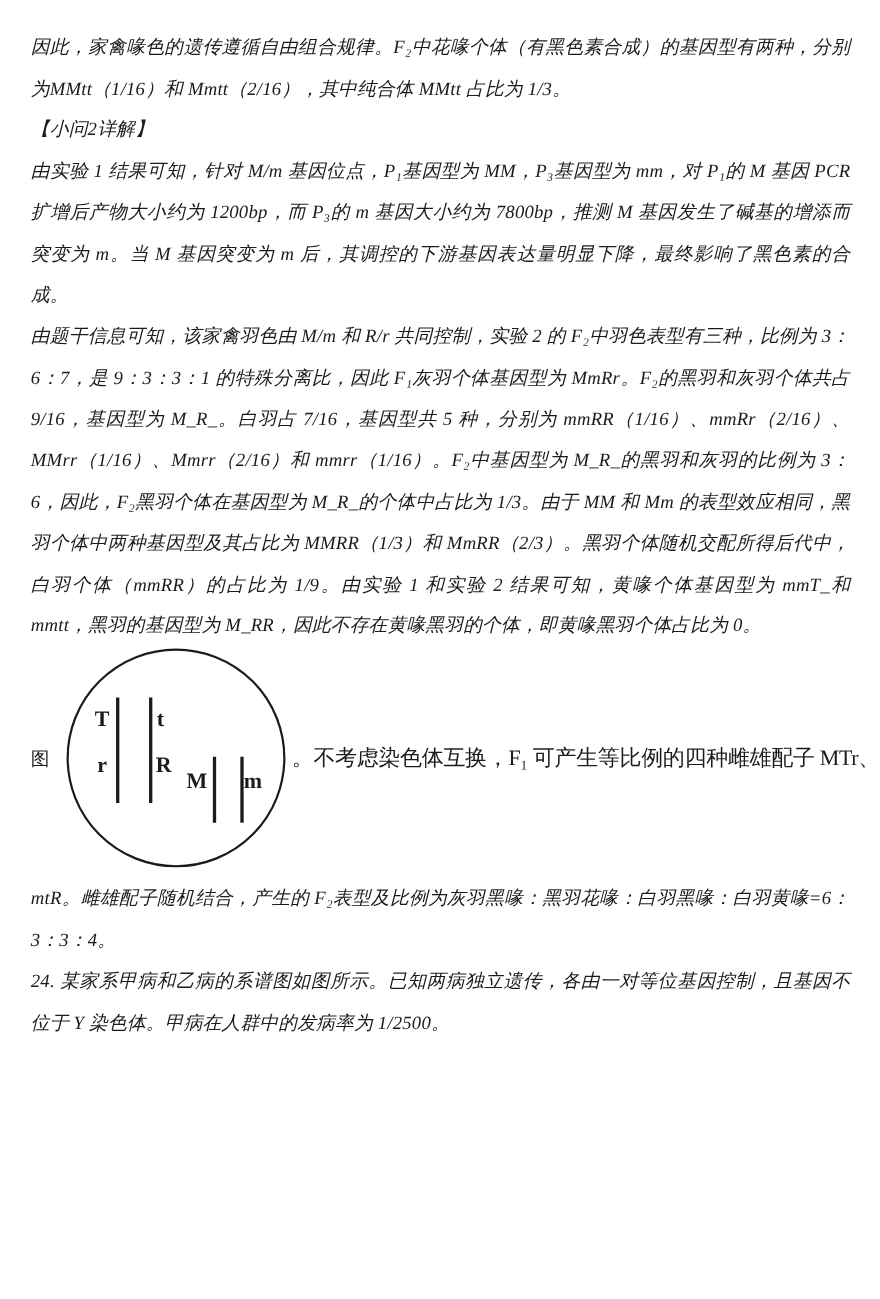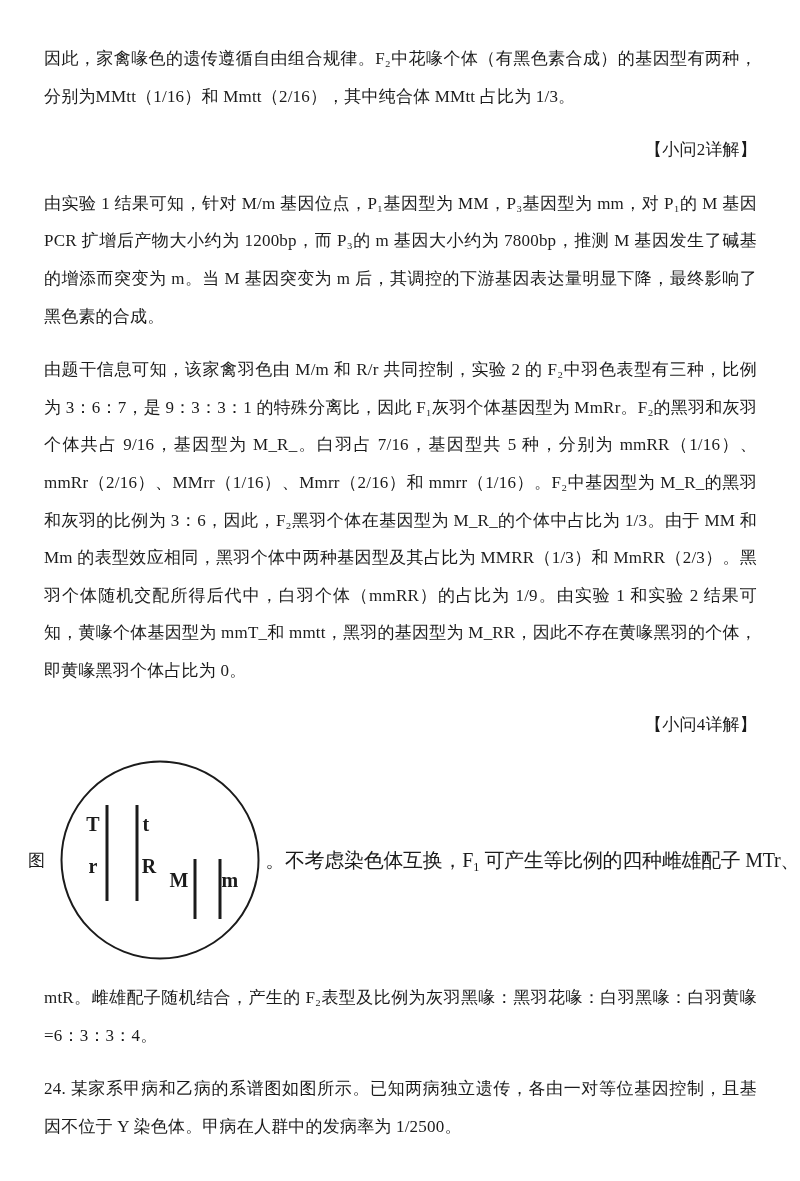--- a/index.html
+++ b/index.html
@@ -13,23 +13,23 @@
     overflow: hidden;
     font-family: "Liberation Serif", "DejaVu Serif", serif;
     color: #1b1b1b;
   }
   .doc {
     padding: 24px 27px 0 28px;
     font-size: 17px;
     line-height: 37.6px;
     letter-spacing: 0.2px;
   }
-  p { margin: 16px; }
+  p { margin: 0; font-style: italic; }
   .para { text-align: justify; }
-  .heading { text-align: right; }
+  .heading { text-align: left; }
 
   .diagram-row {
     display: flex;
     align-items: center;
     margin: 0 0 6px 0;
   }
   .fig-label {
     flex: none;
     margin-right: 12px;
   }
@@ -57,21 +57,20 @@
 
   <p class="para">因此，家禽喙色的遗传遵循自由组合规律。F₂中花喙个体（有黑色素合成）的基因型有两种，分别为MMtt（1/16）和 Mmtt（2/16），其中纯合体 MMtt 占比为 1/3。</p>
 
   <p class="heading">【小问2详解】</p>
 
   <p class="para">由实验 1 结果可知，针对 M/m 基因位点，P₁基因型为 MM，P₃基因型为 mm，对 P₁的 M 基因 PCR 扩增后产物大小约为 1200bp，而 P₃的 m 基因大小约为 7800bp，推测 M 基因发生了碱基的增添而突变为 m。当 M 基因突变为 m 后，其调控的下游基因表达量明显下降，最终影响了黑色素的合成。</p>
 
 
   <p class="para">由题干信息可知，该家禽羽色由 M/m 和 R/r 共同控制，实验 2 的 F₂中羽色表型有三种，比例为 3：6：7，是 9：3：3：1 的特殊分离比，因此 F₁灰羽个体基因型为 MmRr。F₂的黑羽和灰羽个体共占 9/16，基因型为 M_R_。白羽占 7/16，基因型共 5 种，分别为 mmRR（1/16）、mmRr（2/16）、MMrr（1/16）、Mmrr（2/16）和 mmrr（1/16）。F₂中基因型为 M_R_的黑羽和灰羽的比例为 3：6，因此，F₂黑羽个体在基因型为 M_R_的个体中占比为 1/3。由于 MM 和 Mm 的表型效应相同，黑羽个体中两种基因型及其占比为 MMRR（1/3）和 MmRR（2/3）。黑羽个体随机交配所得后代中，白羽个体（mmRR）的占比为 1/9。由实验 1 和实验 2 结果可知，黄喙个体基因型为 mmT_和 mmtt，黑羽的基因型为 M_RR，因此不存在黄喙黑羽的个体，即黄喙黑羽个体占比为 0。</p>
 
-  <p class="heading">【小问4详解】</p>
 
 
   <div class="diagram-row">
     <span class="fig-label">图</span>
 
     <svg class="fig-svg" width="208" height="204" viewBox="0 0 208 204">
       <circle cx="103" cy="101" r="98.5" fill="none" stroke="#1b1b1b" stroke-width="2"></circle>
 
       <line x1="50" y1="46" x2="50" y2="142" stroke="#1b1b1b" stroke-width="3"></line>
       <line x1="80" y1="46" x2="80" y2="142" stroke="#1b1b1b" stroke-width="3"></line>

